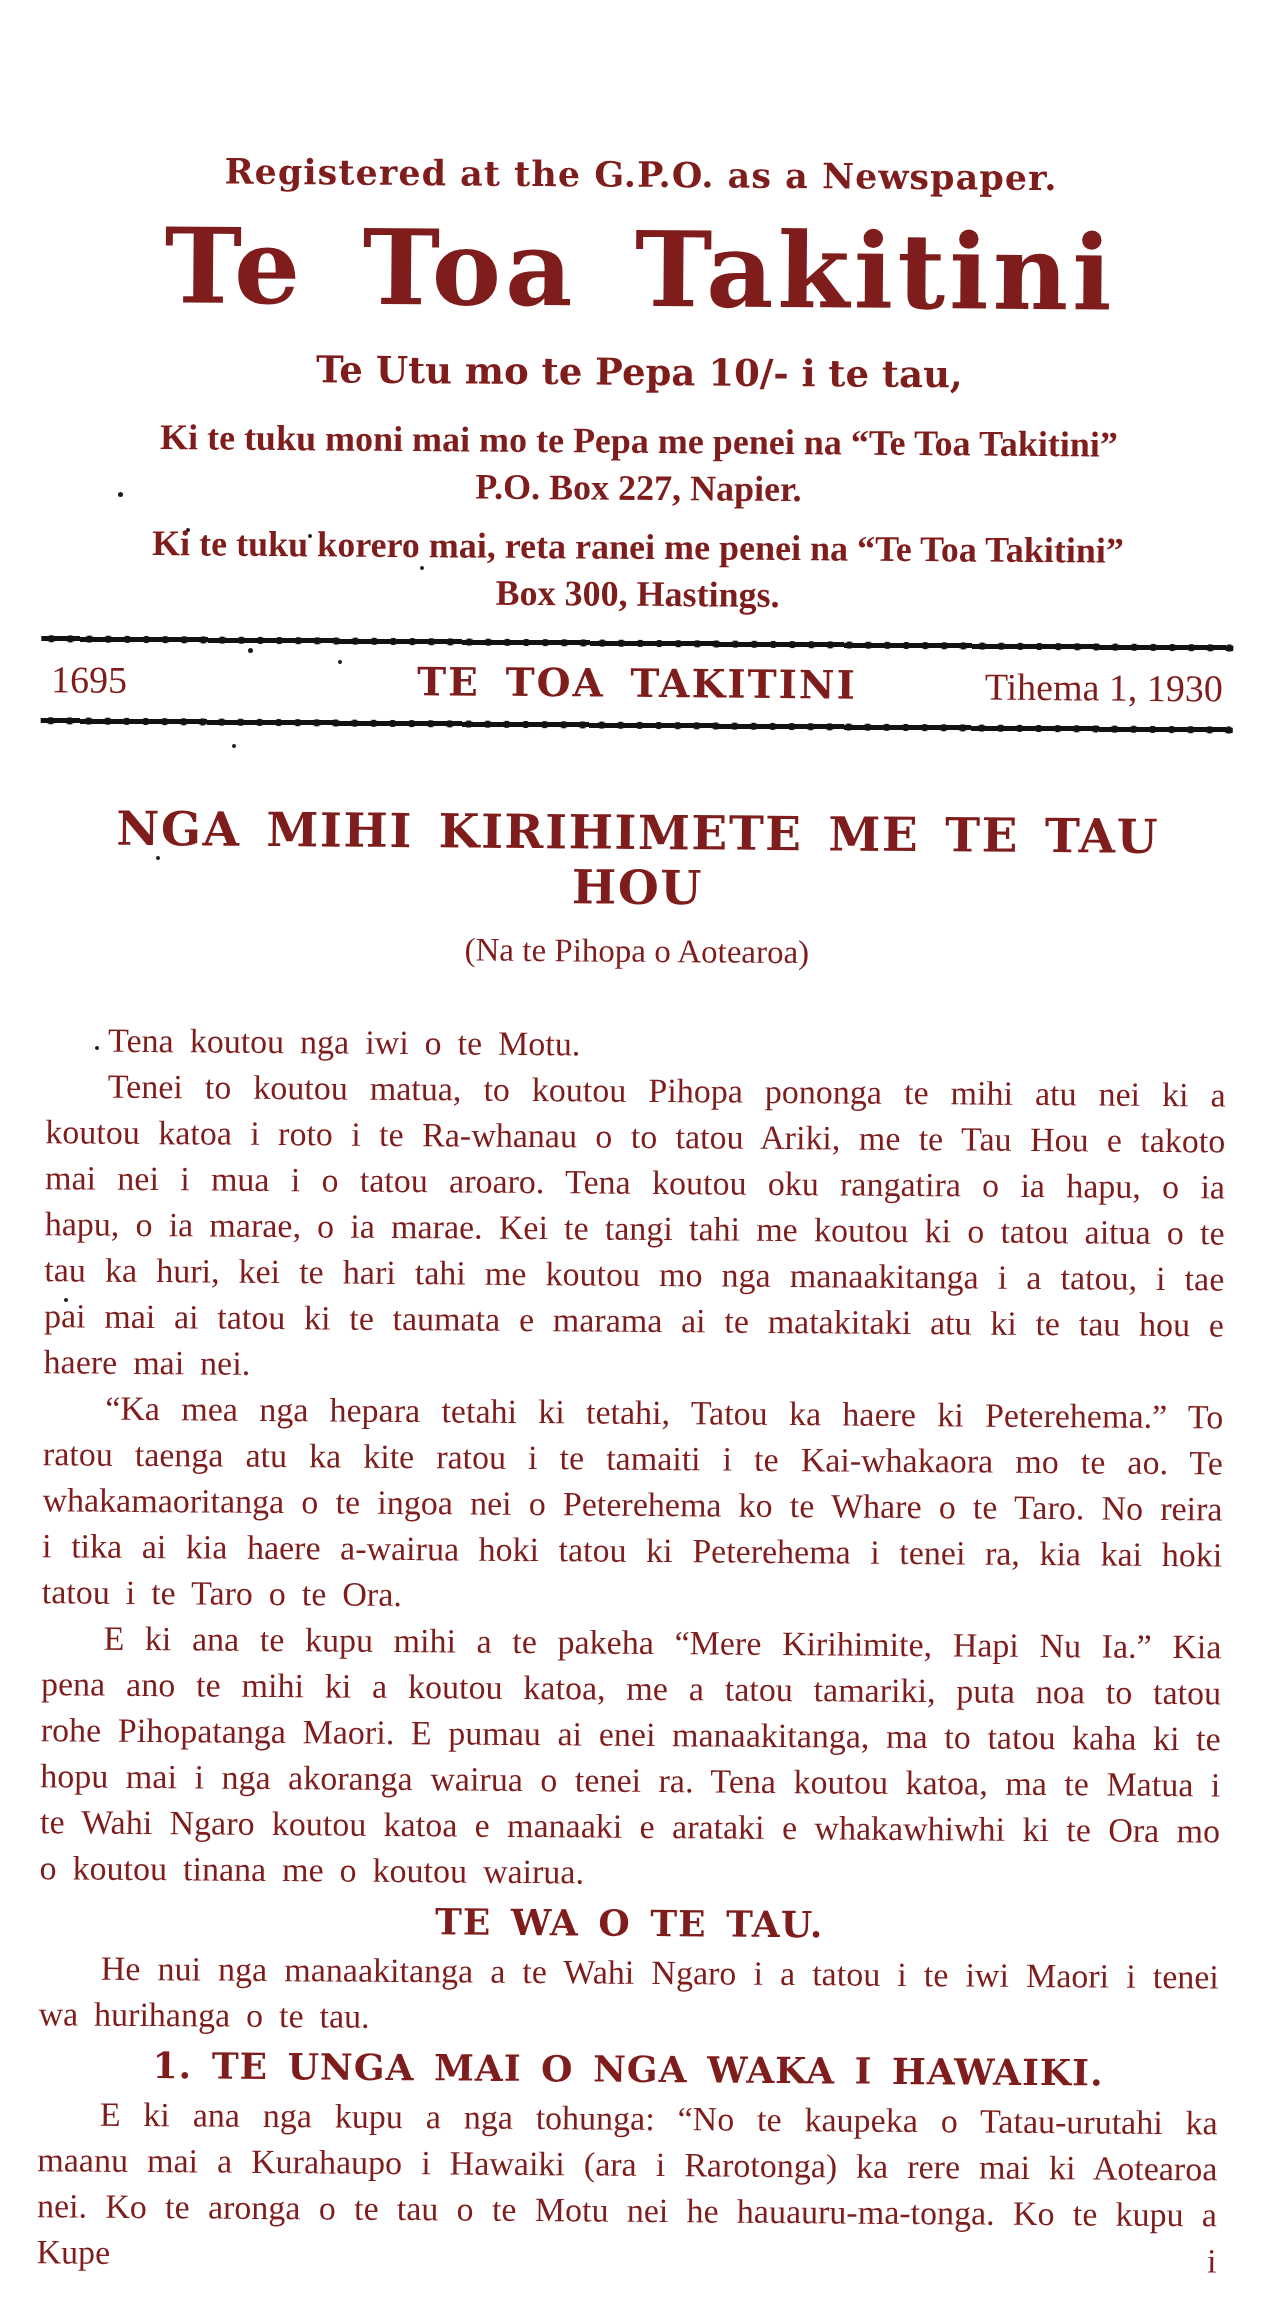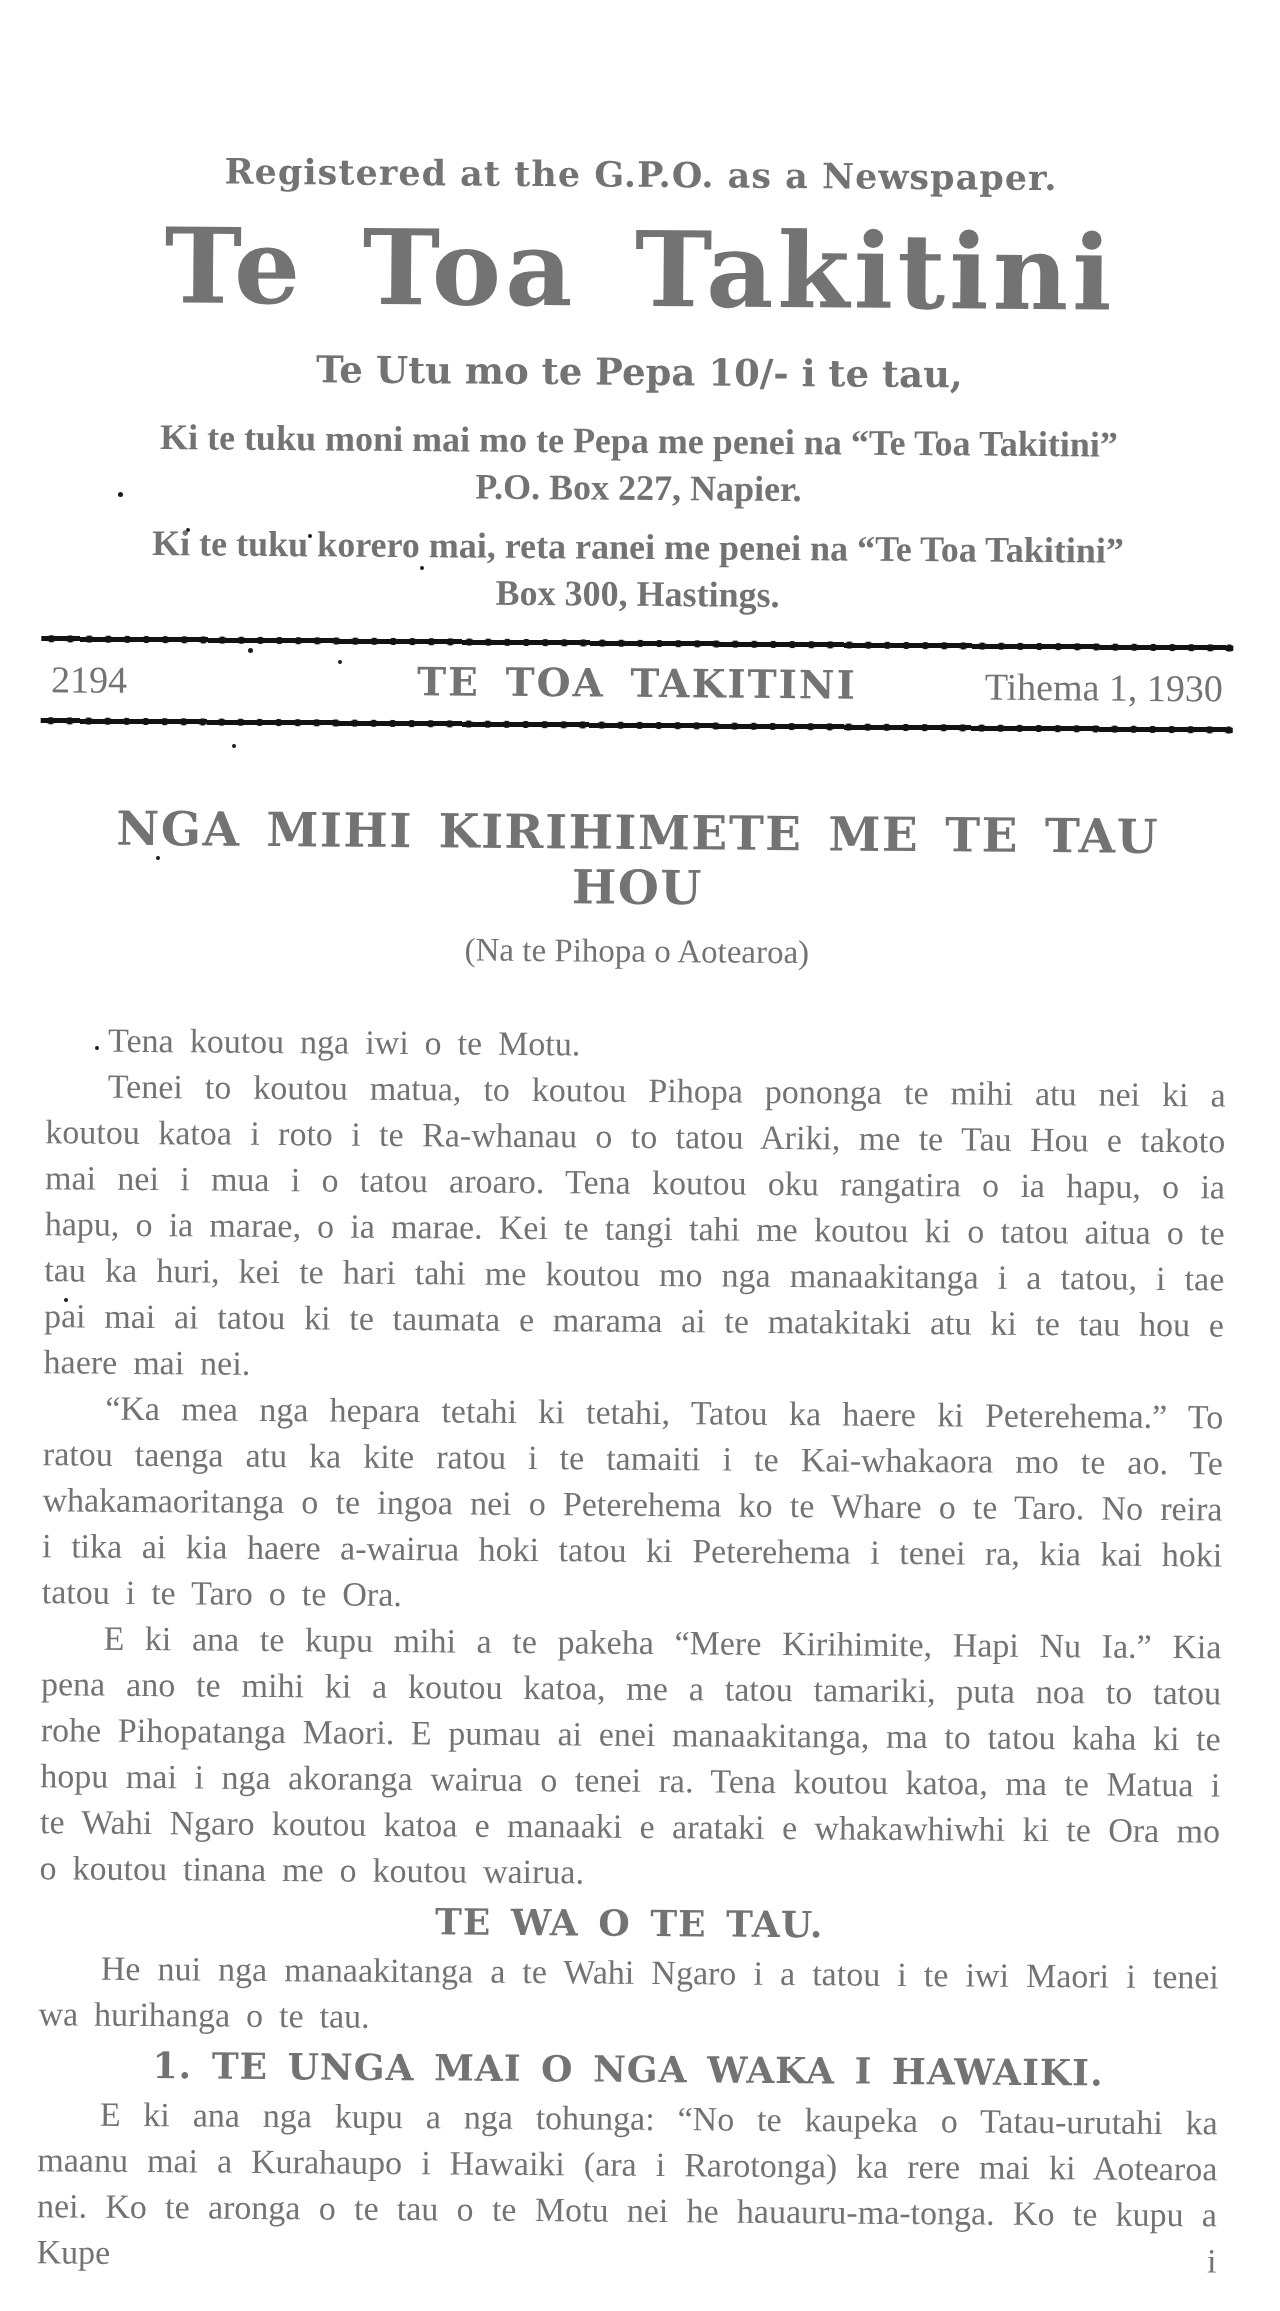--- a/index.html
+++ b/index.html
@@ -2,21 +2,21 @@
 <html><head>
 <meta charset="utf-8">
 <style>
   html, body { margin: 0; padding: 0; background: #e9e9e9; }
   .page {
     position: relative;
     width: 1280px;
     height: 2311px;
     margin: 0 auto;
     background: #ffffff;
-    color: #737373;
+    color: #7f1d1d;
     overflow: hidden;
     font-family: "Liberation Serif", serif;
   }
   .tilt {
     position: absolute;
     top: 0; left: 0; right: 0;
     transform: rotate(0.45deg);
     transform-origin: 400px 300px;
   }
 
@@ -163,21 +163,21 @@
       <div class="addr-block">
         <div class="addr-line">Ki te tuku korero mai, reta ranei me penei na “Te Toa Takitini”</div>
         <div class="addr-line">Box 300, Hastings.</div>
       </div>
     </header>
 
     <div class="masthead">
       <div class="beaded-rule"></div>
 
       <div class="masthead-row">
-        <span class="masthead-page-number">2194</span>
+        <span class="masthead-page-number">1695</span>
         <span class="masthead-title">TE TOA TAKITINI</span>
         <span class="masthead-date">Tihema 1, 1930</span>
       </div>
 
       <div class="beaded-rule"></div>
     </div>
 
     <article class="article">
       <h2 class="article-heading">NGA MIHI KIRIHIMETE ME TE TAU HOU</h2>
 

